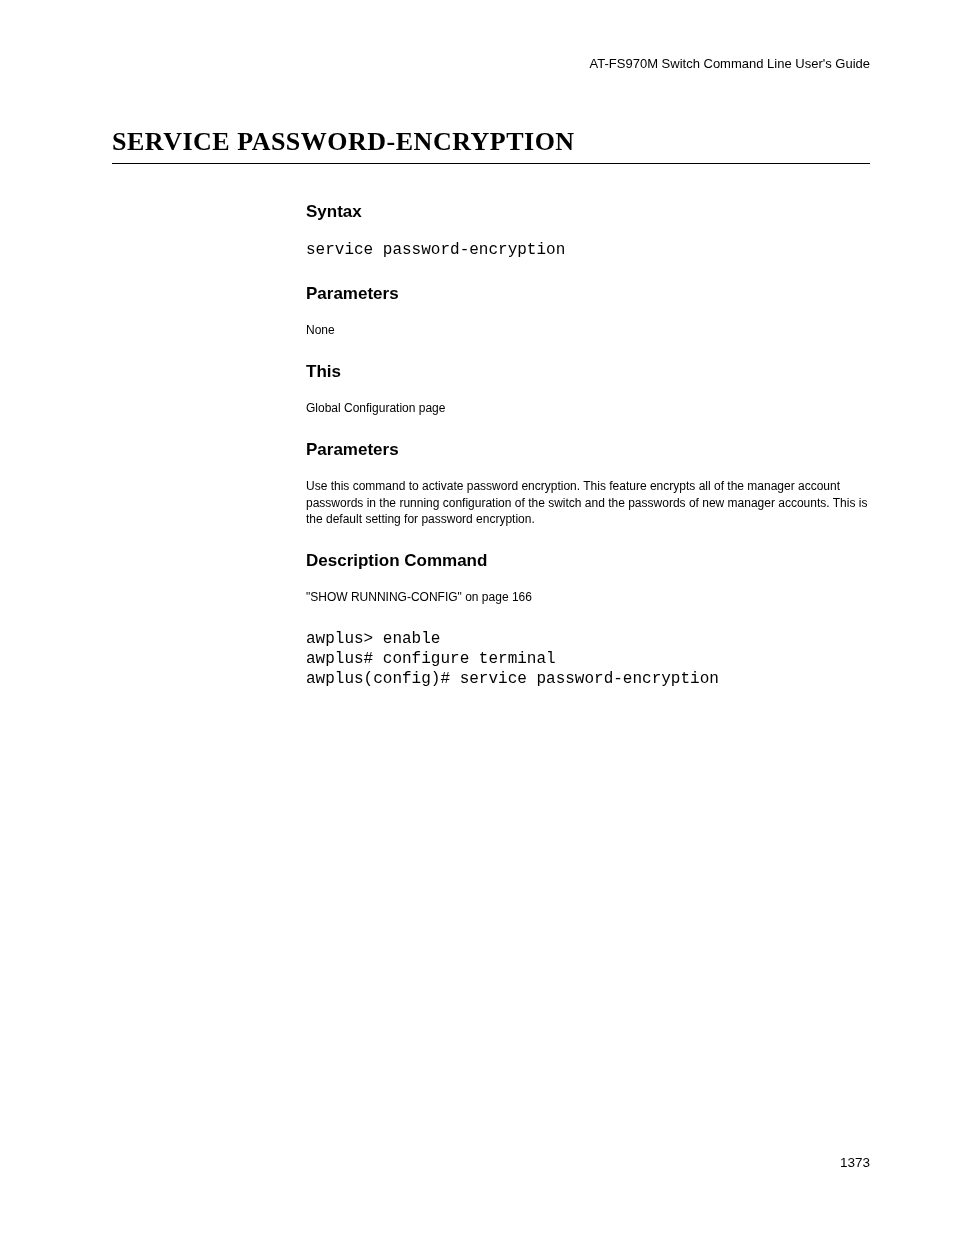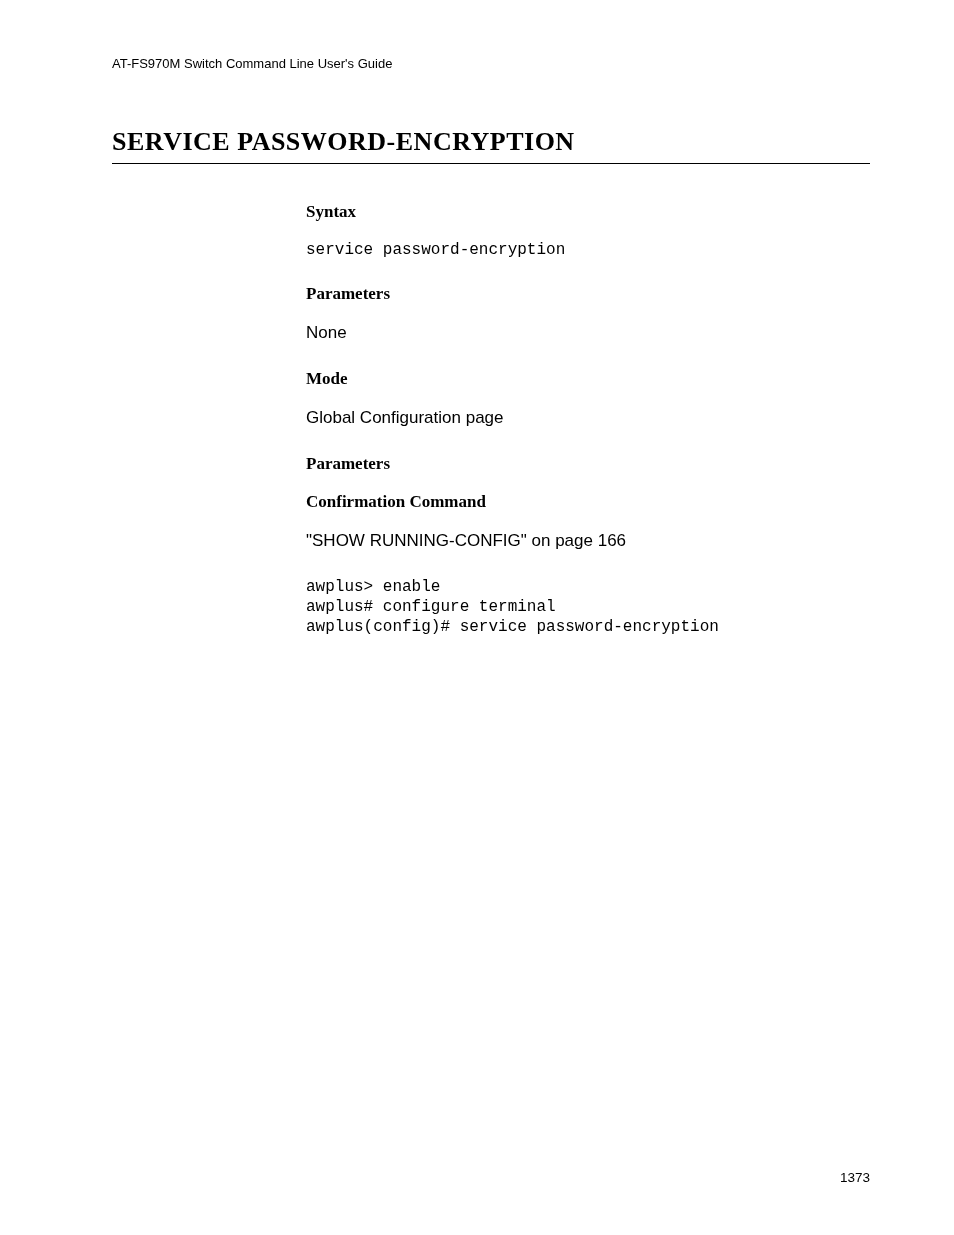--- a/index.html
+++ b/index.html
@@ -12,58 +12,59 @@
       height: 1235px;
       background: #ffffff;
       font-family: Arial, Helvetica, sans-serif;
       position: relative;
       color: #000000;
     }
     .page {
       padding: 56px 84px 0 112px;
     }
     .header-text {
+      text-align: right;
       font-size: 13px;
       font-family: Arial, Helvetica, sans-serif;
       margin-bottom: 56px;
     }
     .main-heading {
       font-family: "Times New Roman", Times, serif;
       font-size: 26px;
       font-weight: bold;
       letter-spacing: 0.5px;
       padding-bottom: 6px;
       border-bottom: 1.5px solid #000000;
       margin-bottom: 38px;
     }
     .content {
       margin-left: 194px;
     }
     .section-heading {
-      font-family: Liberation Serif, serif;
+      font-family: Liberation Sans, sans-serif;
       font-size: 17px;
       font-weight: bold;
       margin-bottom: 18px;
     }
     .mono-text {
       font-family: "Courier New", Courier, monospace;
       font-size: 16px;
       margin-bottom: 24px;
       white-space: pre;
       line-height: 1.25;
     }
     .body-text {
       font-family: Arial, Helvetica, sans-serif;
-      font-size: 17px;
+      font-size: 12px;
       margin-bottom: 24px;
       line-height: 1.35;
     }
     .page-number {
       position: absolute;
-      bottom: 50px;
+      bottom: 65px;
       right: 84px;
       font-size: 13.5px;
       font-family: Arial, Helvetica, sans-serif;
     }
   </style>
 </head>
 <body>
 
 <div class="page">
   <div class="header-text">AT-FS970M Switch Command Line User's Guide</div>
@@ -71,26 +72,27 @@
   <h1 class="main-heading">SERVICE PASSWORD-ENCRYPTION</h1>
 
   <div class="content">
 
     <h2 class="section-heading">Syntax</h2>
     <div class="mono-text">service password-encryption</div>
 
     <h2 class="section-heading">Parameters</h2>
     <div class="body-text">None</div>
 
-    <h2 class="section-heading">Mode</h2>
+    <h2 class="section-heading">This</h2>
     <div class="body-text">Global Configuration page</div>
 
     <h2 class="section-heading">Parameters</h2>
+    <div class="body-text">Use this command to activate password encryption. This feature encrypts all of the manager account passwords in the running configuration of the switch and the passwords of new manager accounts. This is the default setting for password encryption.</div>
 
-    <h2 class="section-heading">Confirmation Command</h2>
+    <h2 class="section-heading">Description Command</h2>
     <div class="body-text">"SHOW RUNNING-CONFIG" on page 166</div>
 
     <div class="mono-text">awplus&gt; enable
 awplus# configure terminal
 awplus(config)# service password-encryption</div>
 
   </div>
 </div>
 
 <div class="page-number">1373</div>

